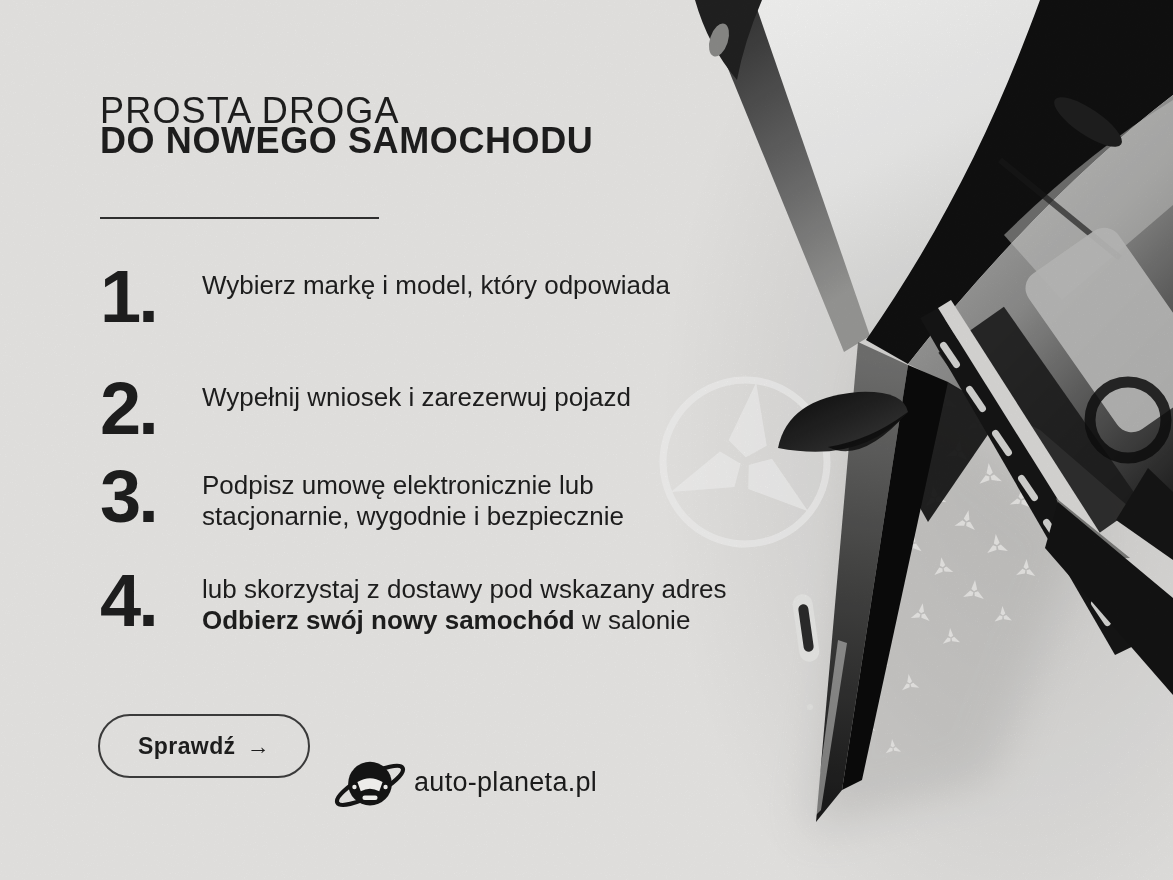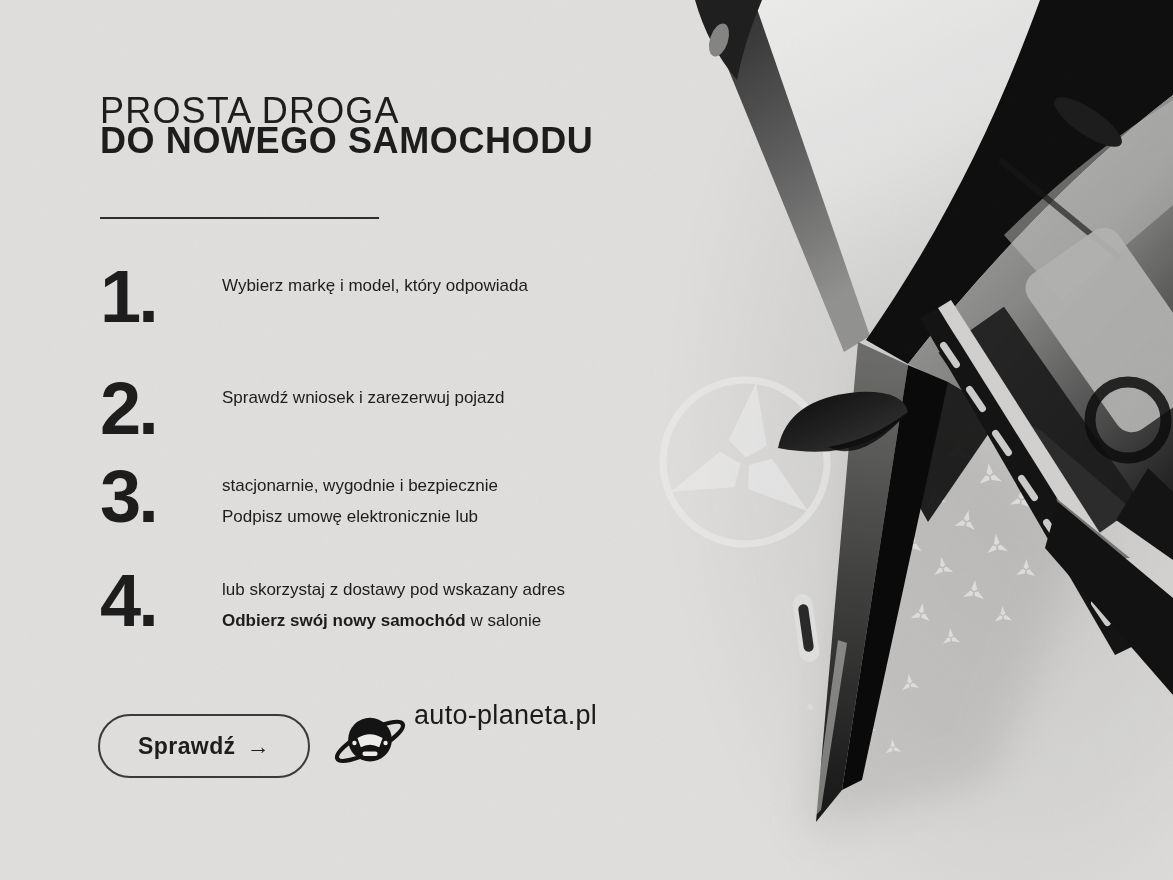--- a/index.html
+++ b/index.html
@@ -14,34 +14,34 @@
   .layer{position:absolute;left:0;top:0;width:100%;height:100%;pointer-events:none;}
   .layer *{pointer-events:auto;}
 
   .title{position:absolute;left:100px;letter-spacing:1.2px;font-size:36px;white-space:nowrap;}
   .title.l1{top:90px;font-weight:400;}
   .title.l2{top:120px;font-weight:700;letter-spacing:0.6px;}
   .divider{position:absolute;left:100px;top:217px;width:279px;height:2px;background:#2e2e2e;}
 
   .step{position:absolute;left:100px;display:flex;}
   .step-num{width:102px;font-size:74px;font-weight:700;line-height:62px;letter-spacing:-3px;}
-  .step-text{font-size:17px;line-height:31px;padding-top:4px;white-space:nowrap;margin-left:20px;}
+  .step-text{font-size:26px;line-height:31px;padding-top:4px;white-space:nowrap;}
   .bold{font-weight:700;}
   .s1{top:266px;} .s2{top:378px;} .s3{top:466px;} .s4{top:570px;}
 
   .cta{
     position:absolute;left:98px;top:714px;width:212px;height:64px;
     border:2px solid #3a3a3a;border-radius:33px;background:transparent;
     display:flex;align-items:center;justify-content:center;
     font-family:inherit;font-size:23px;font-weight:700;color:#1d1d1d;
     letter-spacing:0.4px;cursor:pointer;text-align:right;
   }
   .cta .arrow{margin-left:11px;font-weight:700;}
 
-  .logo{position:absolute;left:328px;top:700px;height:76px;display:flex;align-items:flex-start;}
+  .logo{position:absolute;left:328px;top:744px;height:76px;display:flex;align-items:center;}
   .logo svg{overflow:visible;}
   .logo-text{font-size:27px;letter-spacing:0.3px;color:#1b1b1b;margin-left:2px;}
 </style>
 </head>
 <body>
 
 <div class="banner">
 
   <svg class="art" viewBox="0 0 1173 880" aria-hidden="true">
     <defs>
@@ -180,29 +180,29 @@
     <div class="step s1">
       <div class="step-num">1.</div>
       <div class="step-text">
         <div>Wybierz markę i model, który odpowiada</div>
       </div>
     </div>
 
     <div class="step s2">
       <div class="step-num">2.</div>
       <div class="step-text">
-        <div>Sprawdź wniosek i zarezerwuj pojazd</div>
+        <div>Wypełnij wniosek i zarezerwuj pojazd</div>
       </div>
     </div>
 
     <div class="step s3">
       <div class="step-num">3.</div>
       <div class="step-text">
+        <div>Podpisz umowę elektronicznie lub</div>
         <div>stacjonarnie, wygodnie i bezpiecznie</div>
-        <div>Podpisz umowę elektronicznie lub</div>
       </div>
     </div>
 
     <div class="step s4">
       <div class="step-num">4.</div>
       <div class="step-text">
         <div>lub skorzystaj z dostawy pod wskazany adres</div>
         <div><span class="bold">Odbierz swój nowy samochód</span><span> w salonie</span></div>
       </div>
     </div>

